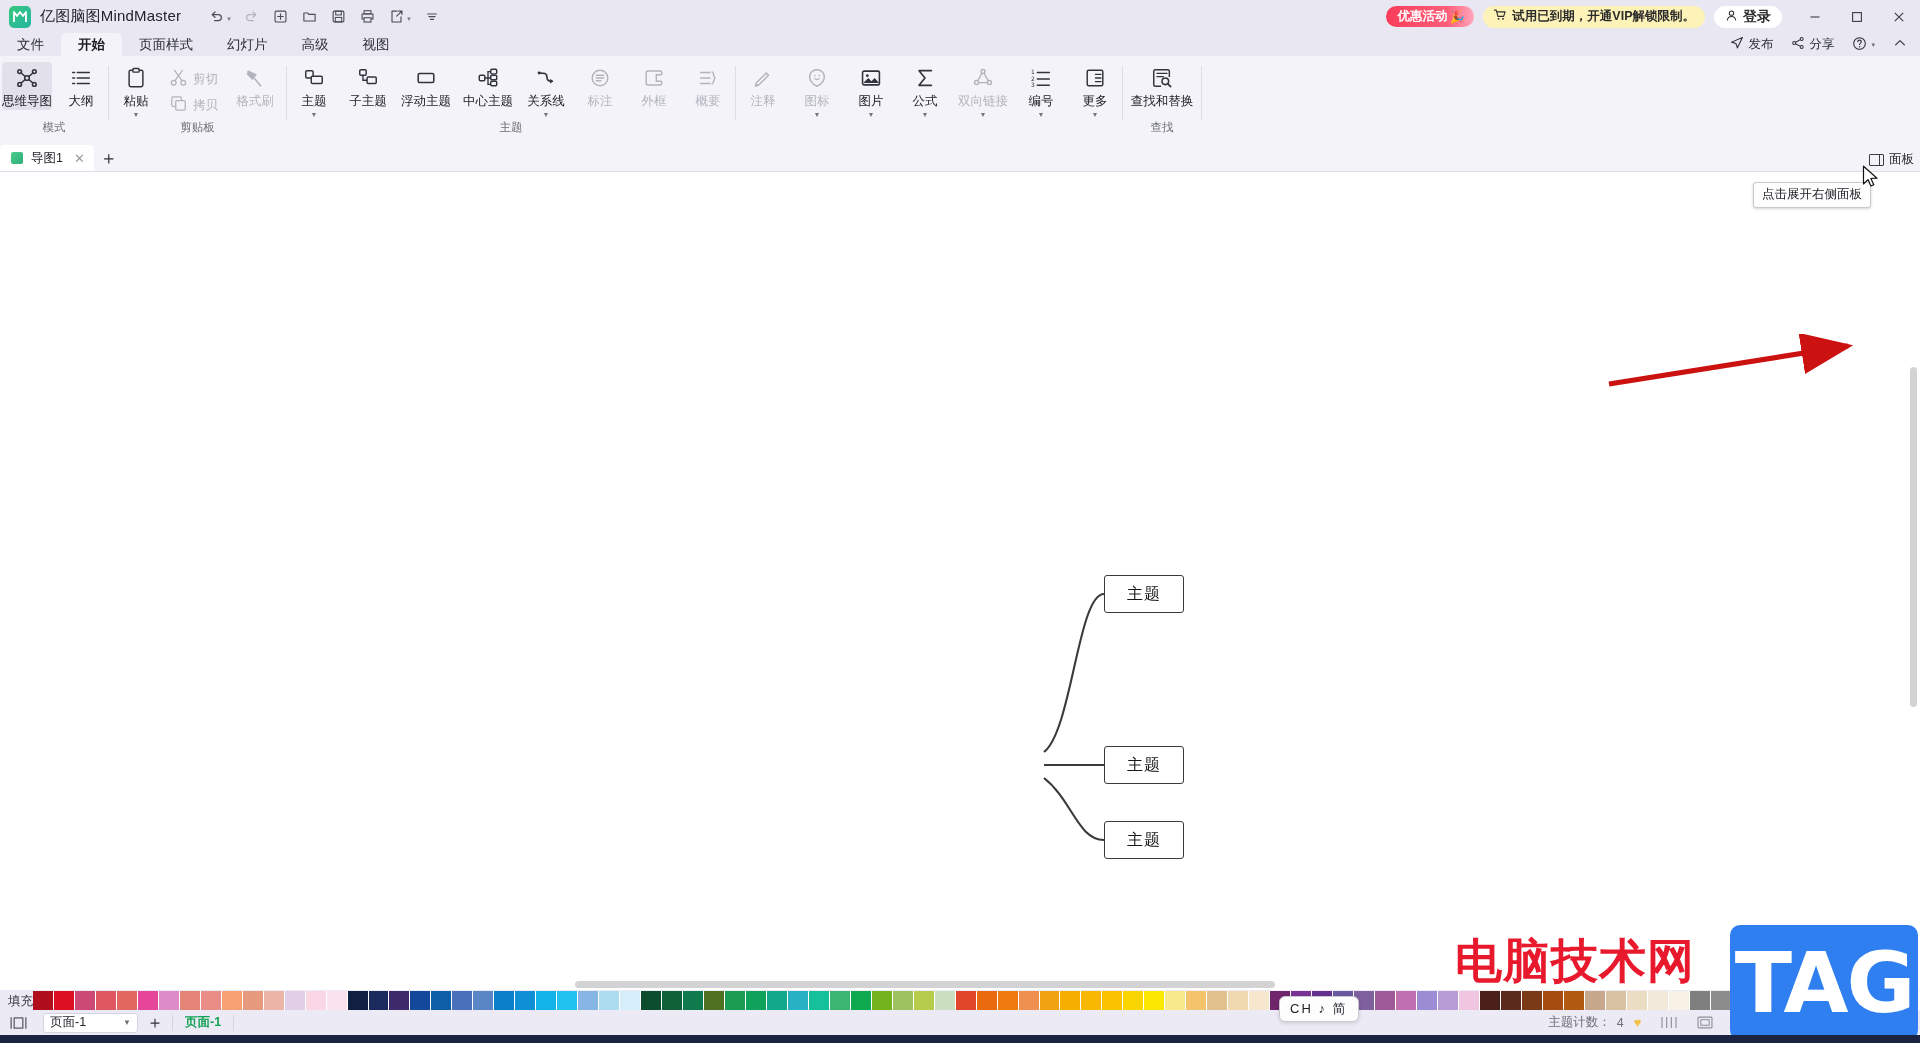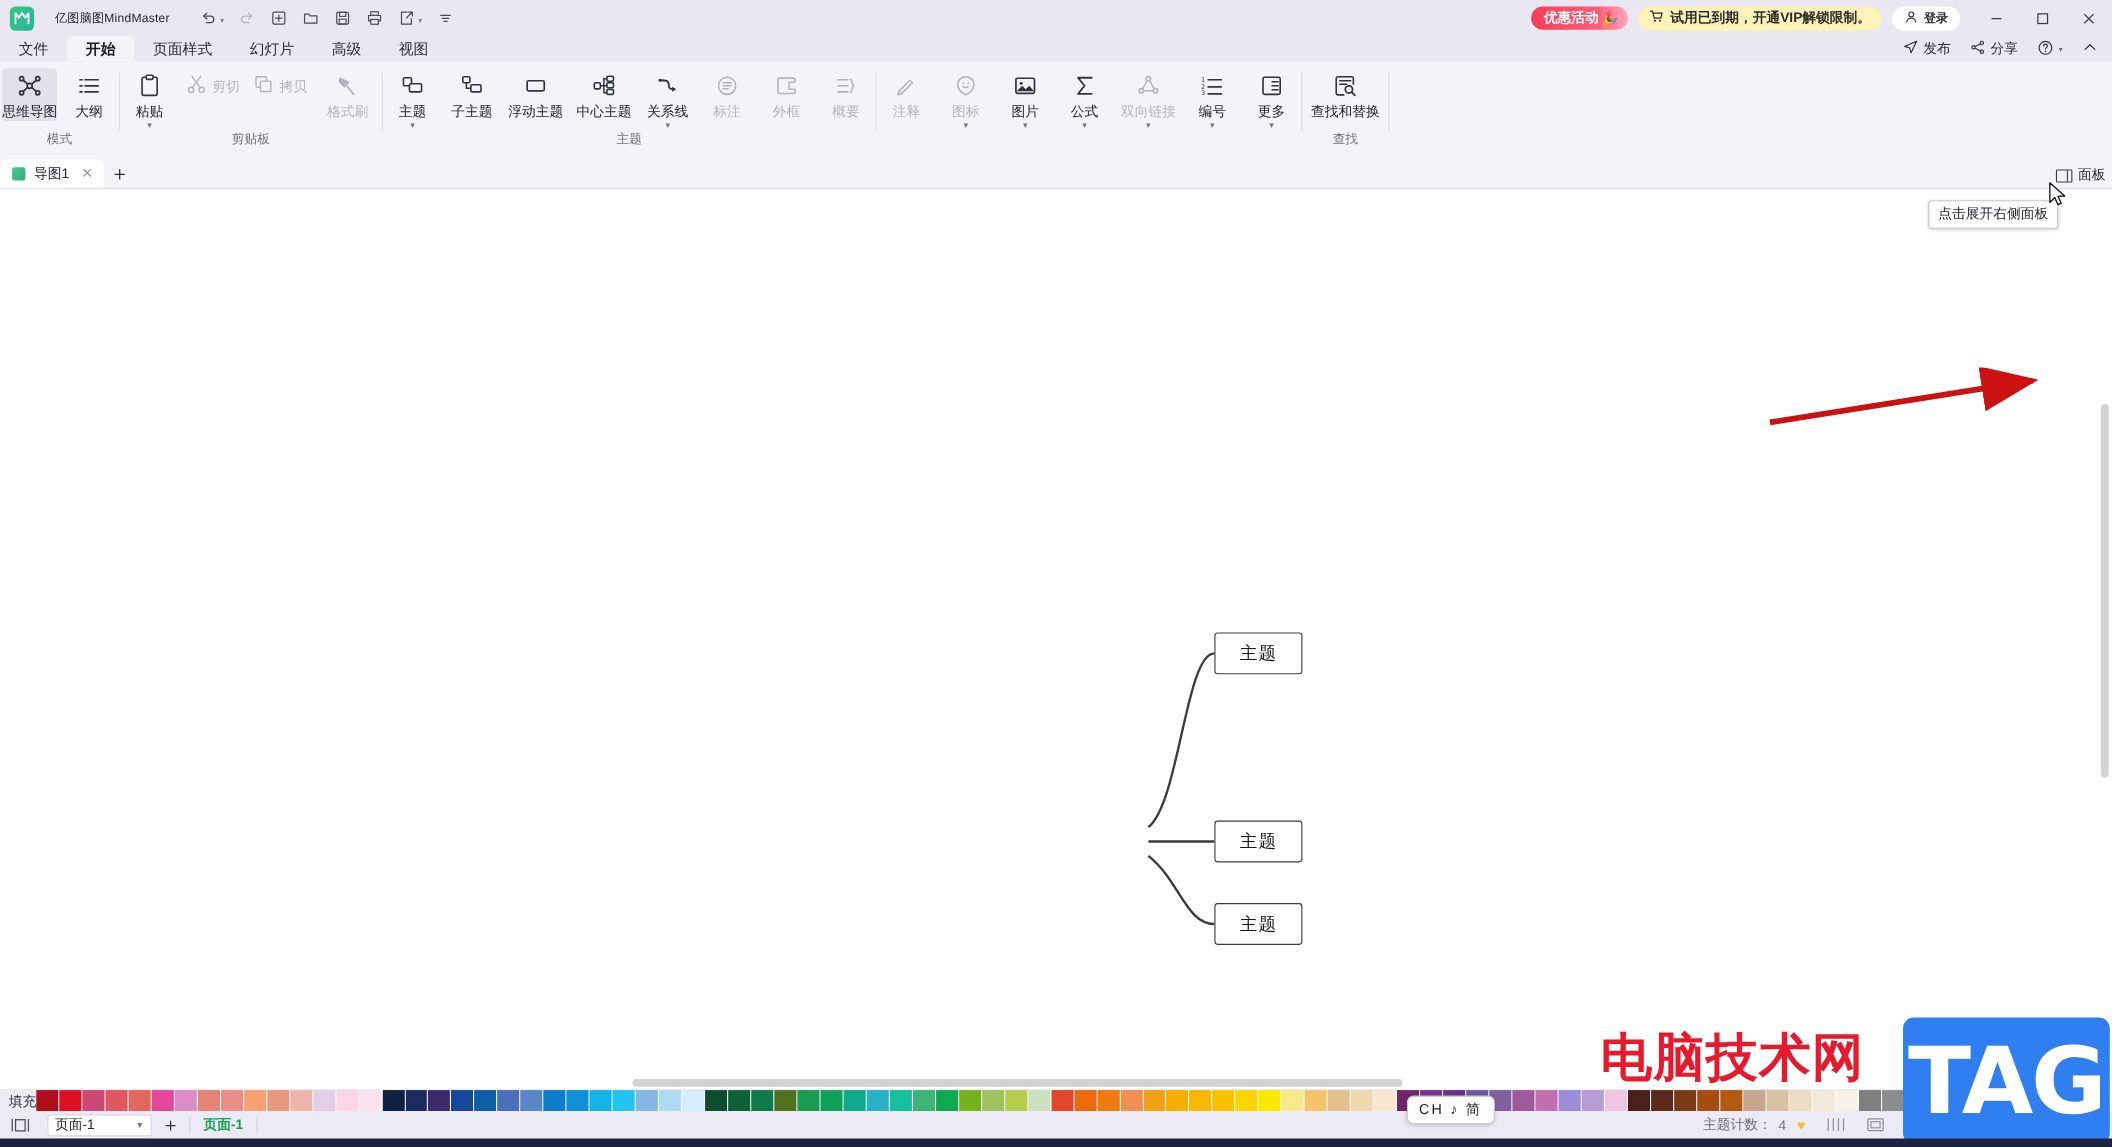--- a/index.html
+++ b/index.html
@@ -17,21 +17,21 @@
     background: #e8e7f2;
     display: flex; align-items: center;
   }
   .app-logo {
     width: 22px; height: 22px; margin-left: 9px; border-radius: 5px;
     background: linear-gradient(135deg,#35c77f,#27b5a0);
     display: flex; align-items: center; justify-content: center;
     color: #fff; font-size: 15px; font-weight: bold; line-height: 1;
   }
   .app-title {
-    margin-left: 19px; font-size: 11px; color: #22242a; letter-spacing: .2px;
+    margin-left: 9px; font-size: 15px; color: #22242a; letter-spacing: .2px;
   }
   .qat { display: flex; align-items: center; margin-left: 22px; gap: 2px; }
   .qat-btn {
     width: 27px; height: 25px; display: flex; align-items: center; justify-content: center;
     color: #4a4d55; font-size: 15px; border-radius: 3px;
   }
   .qat-btn.dis { color: #b4b6bf; }
   .qat-caret { font-size: 7px; color: #7a7d86; margin-left: -5px; margin-top: 4px; width: 9px; }
   .tb-right { position: absolute; right: 0; top: 0; height: 33px; display: flex; align-items: center; }
   .promo {
@@ -41,21 +41,21 @@
     display: flex; align-items: center; gap: 3px;
   }
   .promo .spark { font-size: 12px; }
   .trial {
     height: 22px; margin-left: 9px; padding: 0 10px; border-radius: 11px;
     background: #fdf2b8; color: #2b2b2b; font-size: 12.5px; font-weight: bold;
     display: flex; align-items: center; gap: 5px;
   }
   .login {
     height: 22px; margin-left: 9px; padding: 0 11px; border-radius: 11px;
-    background: #fff; color: #2b2b2b; font-size: 11px; font-weight: bold;
+    background: #fff; color: #2b2b2b; font-size: 14px; font-weight: bold;
     display: flex; align-items: center; gap: 5px;
   }
   .wbtns { display: flex; margin-left: 12px; }
   .wbtn { width: 42px; height: 33px; display: flex; align-items: center; justify-content: center;
           color: #3b3d44; font-size: 13px; }
 
   
   .menubar {
     position: absolute; left: 0; top: 33px; width: 1920px; height: 23px;
     background: #e8e7f2; display: flex; align-items: flex-end;
@@ -85,21 +85,21 @@
     padding-top: 3px; border-radius: 4px; margin: 0 2px;
   }
   .ritem.wide { width: 58px; }
   .ritem.w70 { width: 74px; }
   .ritem.sel { background: #e2e0ea; }
   .ritem .ic { height: 26px; display: flex; align-items: center; justify-content: center;
                color: #31343c; }
   .ritem .lb { font-size: 12.5px; color: #22242a; margin-top: 2px; white-space: nowrap; }
   .ritem .dd { font-size: 7px; color: #74777f; line-height: 8px; margin-top: 1px; }
   .ritem.disabled .ic, .ritem.disabled .lb { color: #b2b4bd; }
-  .cut-col { display: flex; flex-direction: row; padding-top: 4px; }
+  .cut-col { display: flex; flex-direction: column; padding-top: 4px; }
   .cut-row { display: flex; align-items: center; gap: 5px; height: 26px; padding: 0 6px; }
   .cut-row .lb2 { font-size: 12.5px; color: #b2b4bd; }
 
   
   .docstrip {
     position: absolute; left: 0; top: 146px; width: 1920px; height: 26px;
     background: #f4f3f9; border-bottom: 1px solid #dedce8;
     display: flex; align-items: flex-end;
   }
   .doctab {

